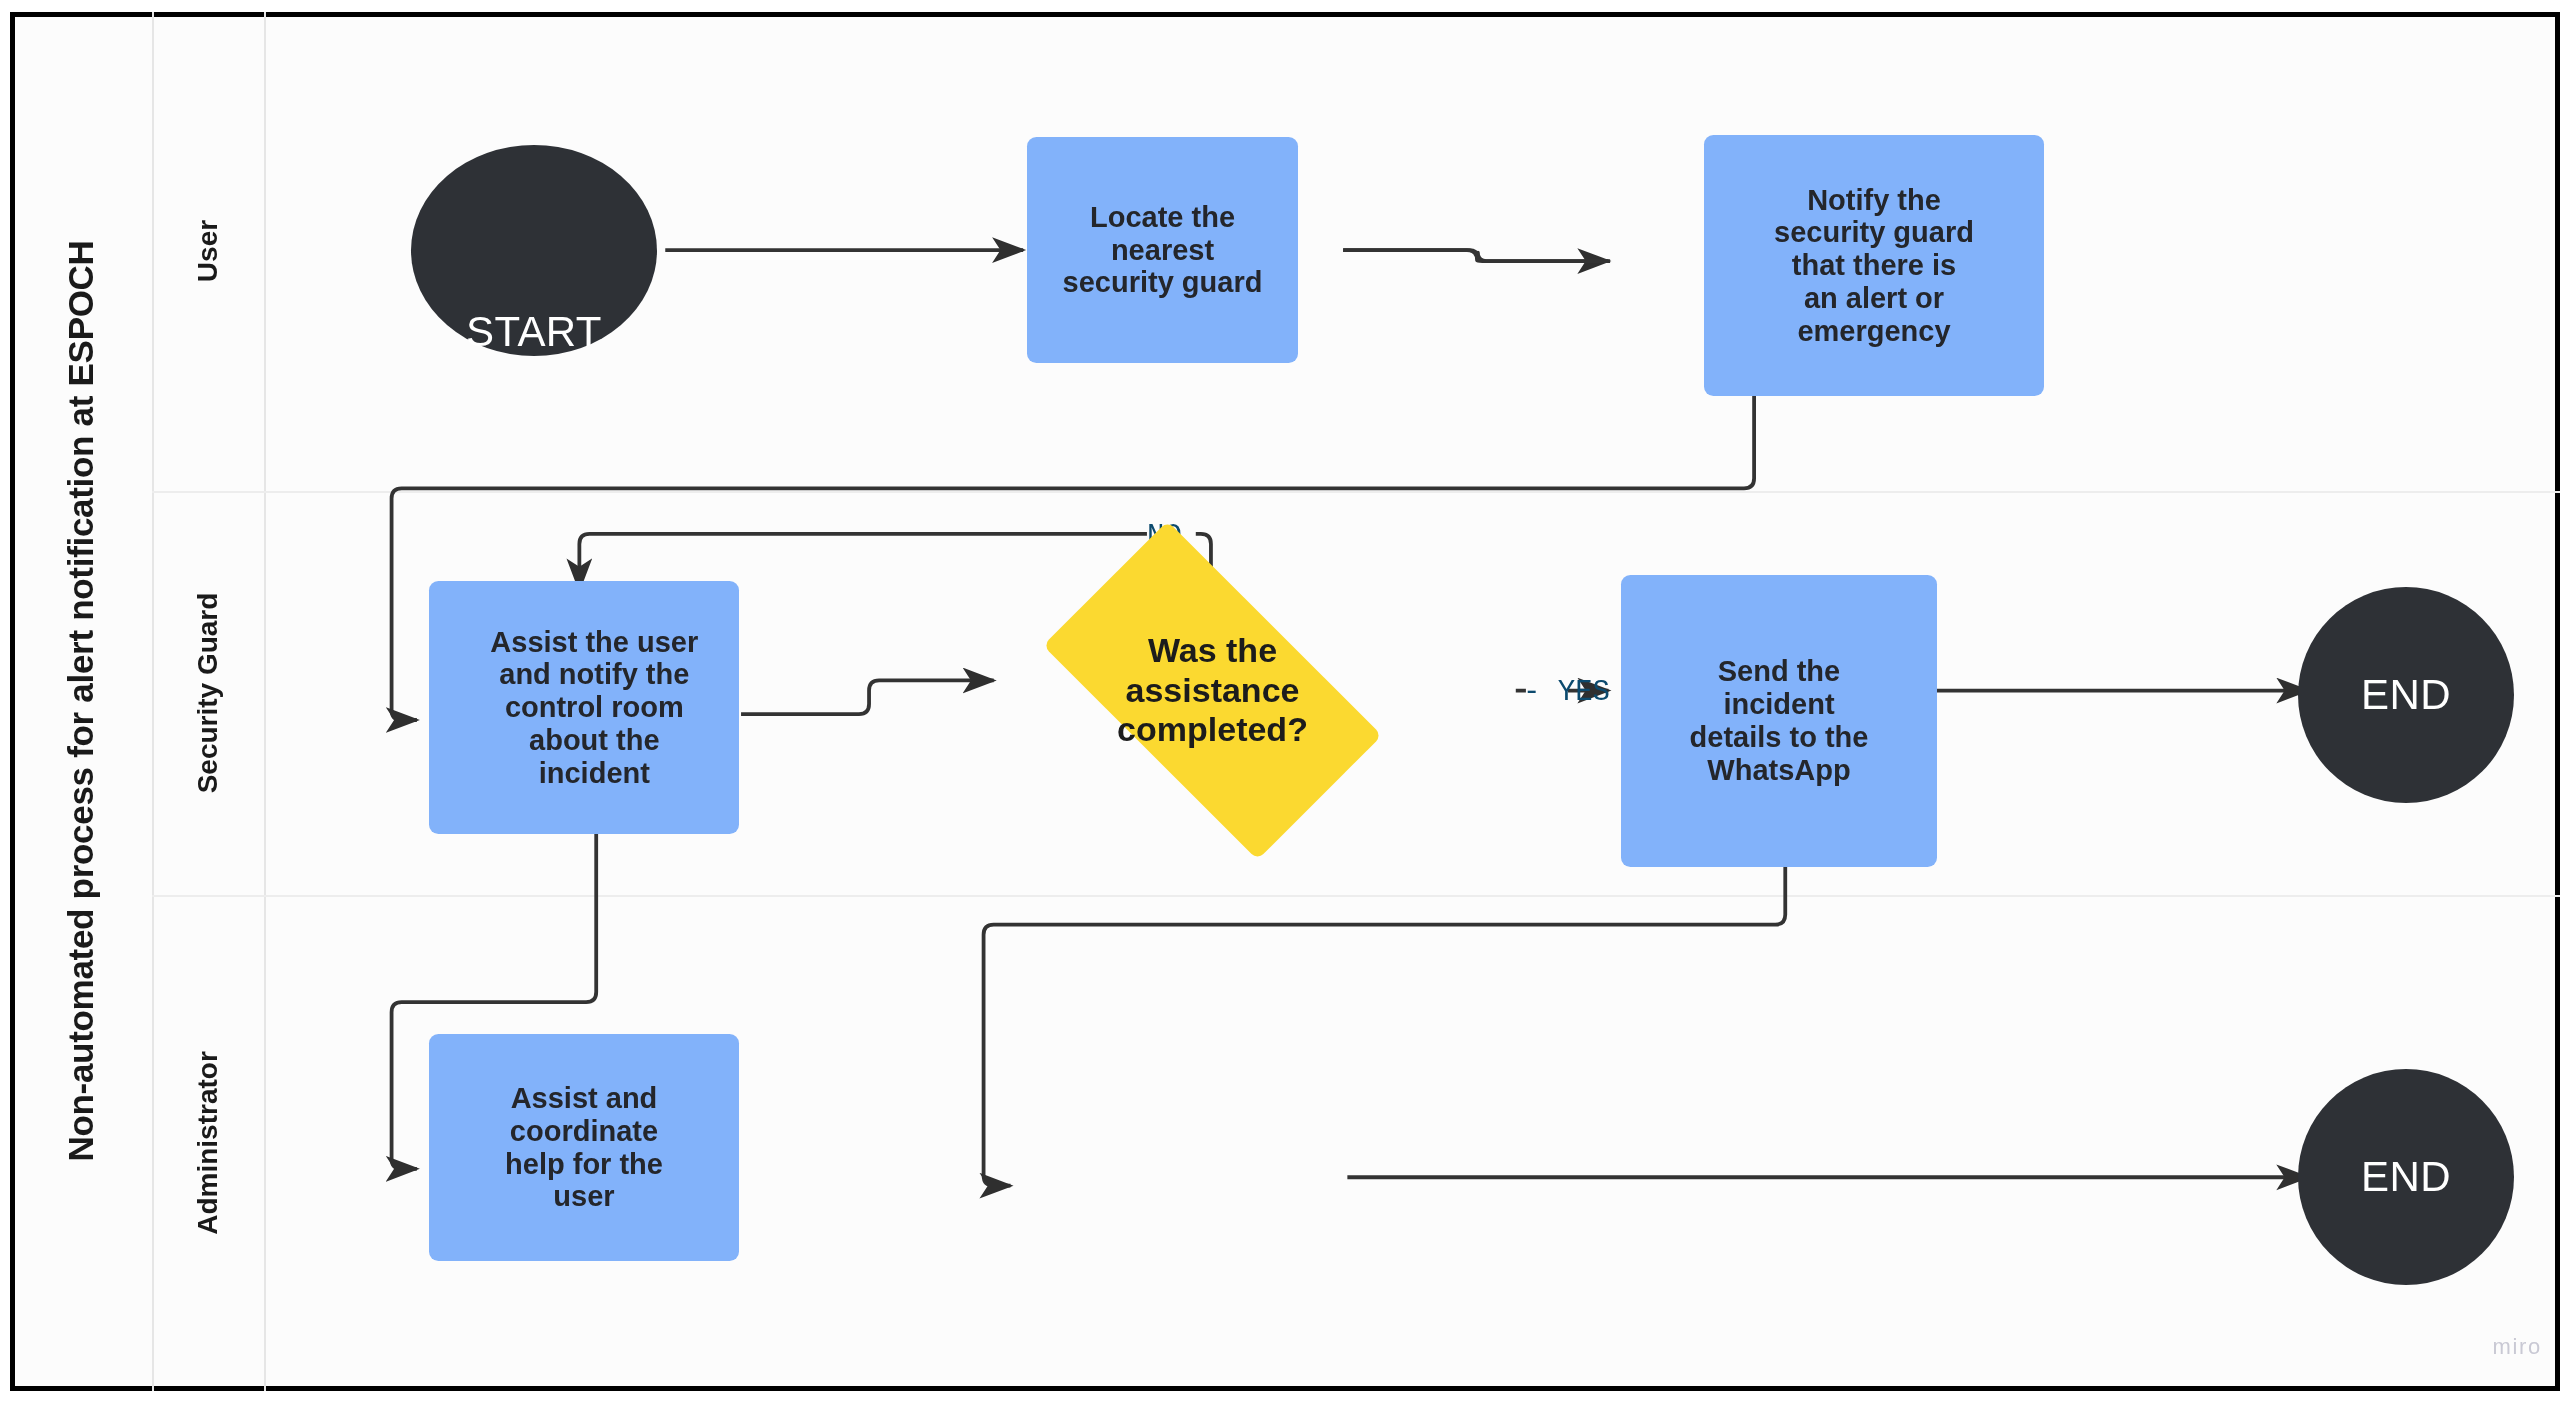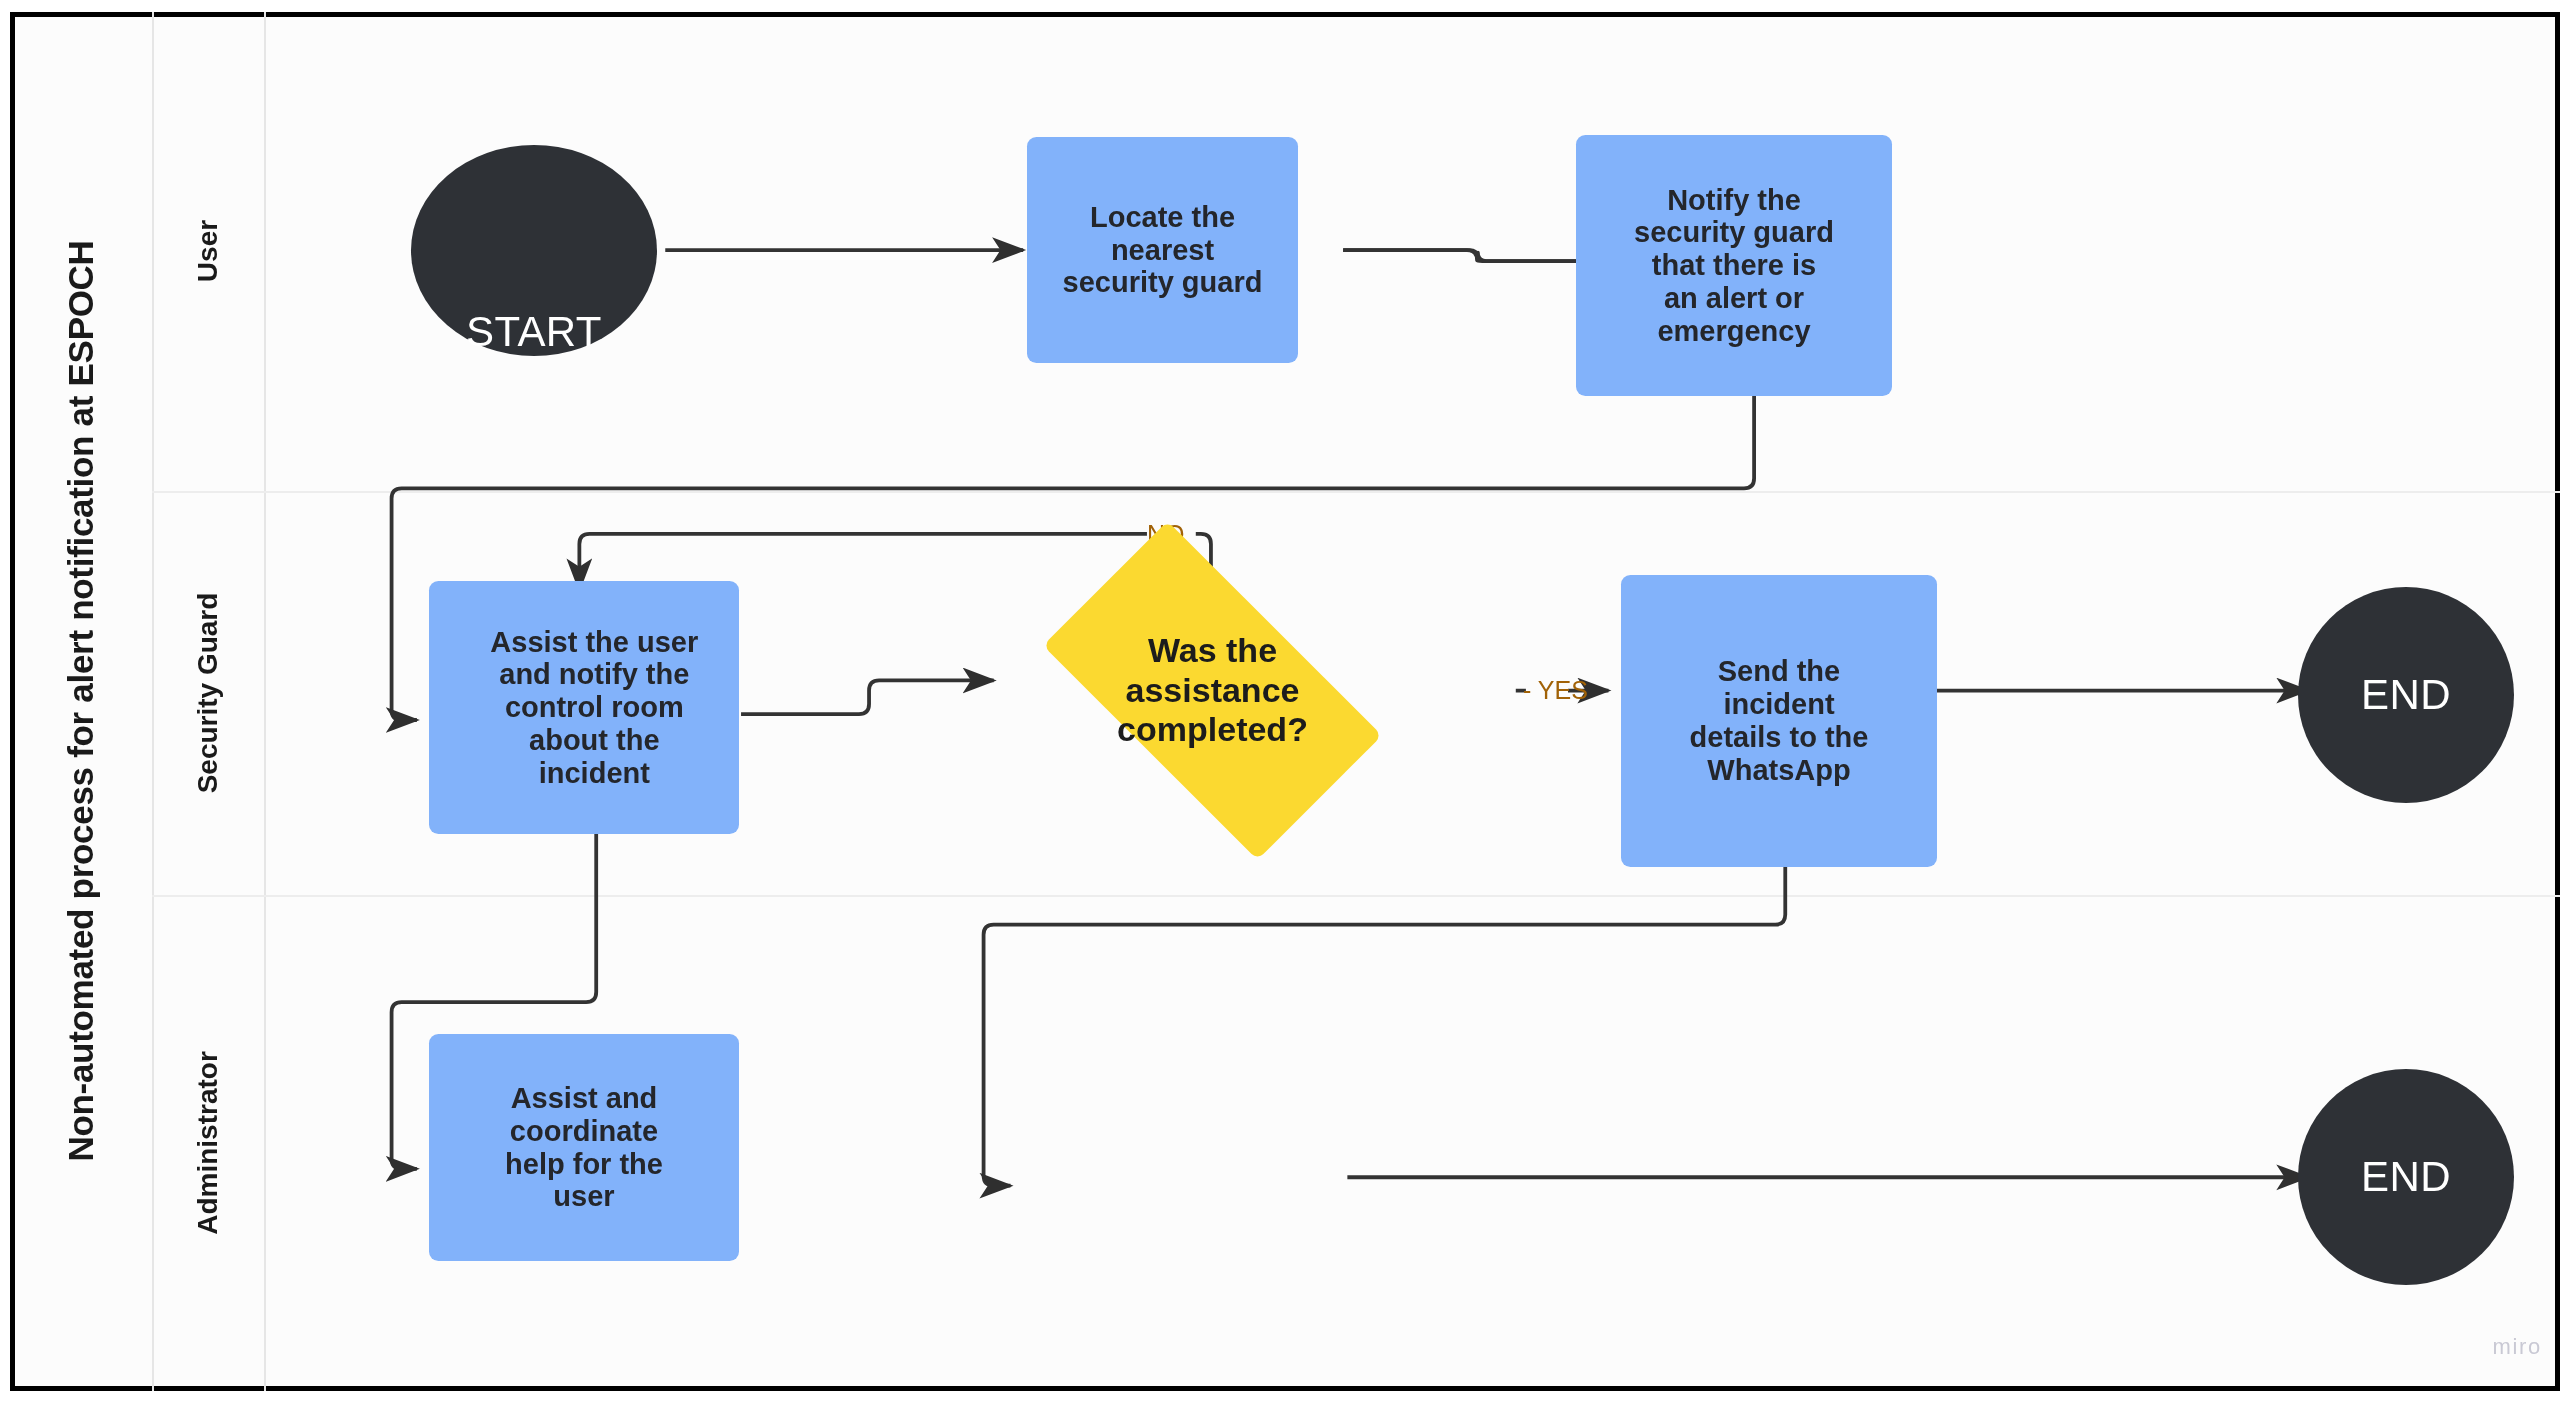--- a/index.html
+++ b/index.html
@@ -94,24 +94,25 @@
     font-weight:bold;
     font-size:34px;
     line-height:1.16;
     color:#1c1c1c;
     white-space:pre-line;
   }
   
   #edges{position:absolute;left:0;top:0;width:2576px;height:1408px;pointer-events:none;}
   .edge-label{
     position:absolute;
-    font-size:25px;
-    color:#a16207;
+    font-size:29px;
+    color:#0c4a6e;
     white-space:nowrap;
     font-weight:400;
+    font-family:Liberation Mono, monospace;
   }
   
   #miro-watermark{
     position:absolute;
     right:34px;bottom:48px;
     font-size:22px;
     color:#c9c9d4;
     letter-spacing:1.7px;
     font-weight:400;
     margin-top:40px;
@@ -180,21 +181,21 @@
   <div class="node terminator" style="left:411px;top:145px;width:246px;height:211px;align-items:flex-end;">
     <span>START</span>
   </div>
 
   <div class="node process" style="left:1027px;top:137px;width:271px;height:226px;">
     <span>Locate the
 nearest
 security guard</span>
   </div>
 
-  <div class="node process" style="left:1576px;top:135px;width:316px;height:261px;">
+  <div class="node process" style="left:1704px;top:135px;width:340px;height:261px;">
     <span>Notify the
 security guard
 that there is
 an alert or
 emergency</span>
   </div>
 
   <div class="node process" style="left:429px;top:581px;width:310px;height:253px;padding-left:29px;">
     <span>Assist the user
 and notify the

